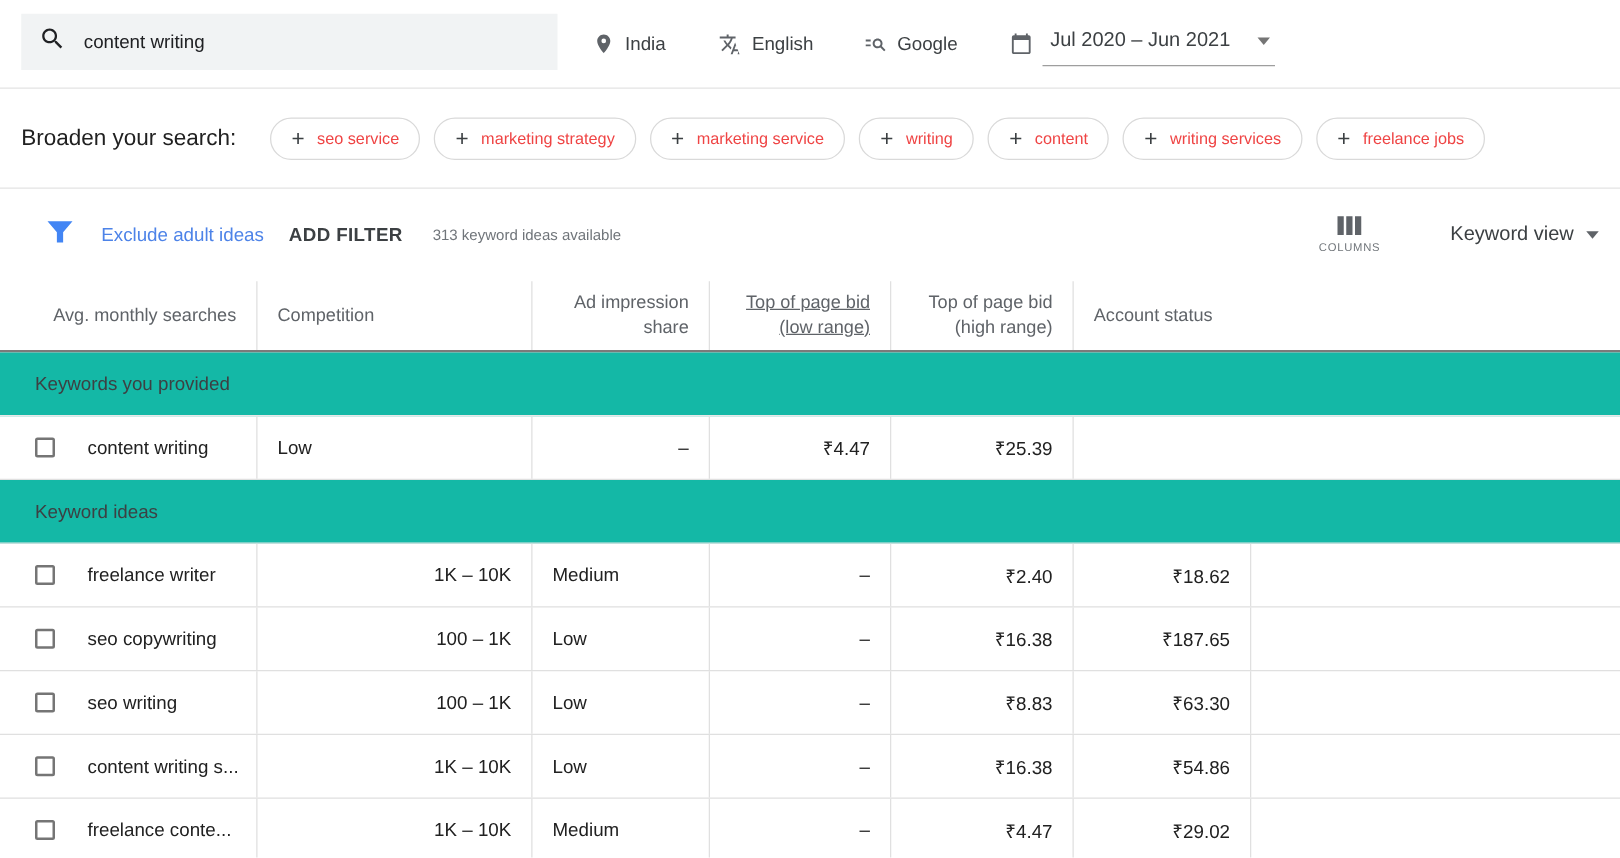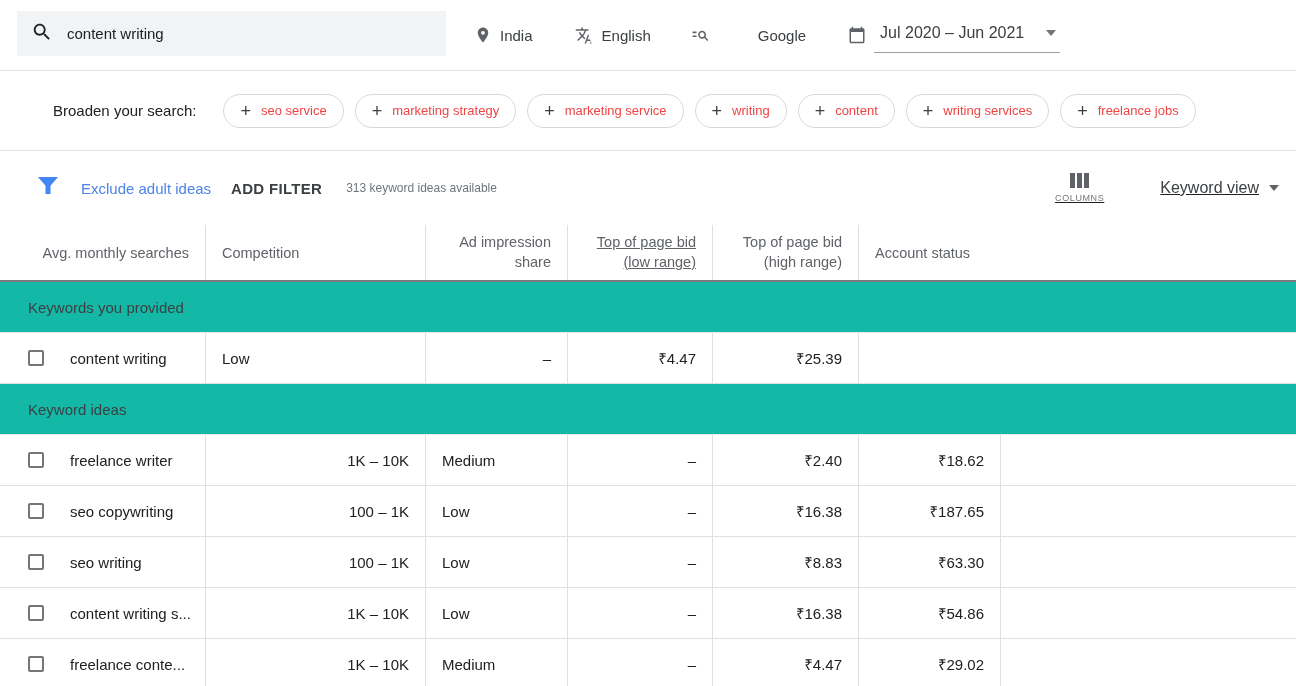--- a/index.html
+++ b/index.html
@@ -11,44 +11,44 @@
     border-bottom: 1px solid #e4e4e4; }
   .searchbox { display: flex; align-items: center; width: 429px; height: 45px;
     background: #f1f3f4; padding: 0 14px; margin-top: -3px; }
   .searchbox input { border: 0; outline: 0; background: transparent; font-size: 15px;
     color: #202124; width: 100%; margin-left: 14px; font-family: "Liberation Sans", sans-serif; }
   .tb-item { display: flex; align-items: center; font-size: 15px; color: #3c4043;
     cursor: pointer; }
   .tb-item svg { margin-right: 8px; }
   .tb-india { margin-left: 28px; }
   .tb-lang  { margin-left: 42px; }
-  .tb-net   { margin-left: 40px; gap: 40px; }
+  .tb-net   { margin-left: 40px; }
   .tb-date  { margin-left: 42px; }
   .date-underline { display: flex; align-items: center; border-bottom: 1px solid #9e9e9e;
     padding: 6px 4px 10px 6px; min-width: 185px; }
   .caret { width: 0; height: 0; border-left: 5px solid transparent; border-right: 5px solid transparent;
     border-top: 6px solid #757575; margin-left: 22px; }
 
   
   .broaden { display: flex; align-items: center; height: 80px; padding: 0 17px;
     border-bottom: 1px solid #e4e4e4; }
-  .broaden-label { font-size: 15px; color: #212121; margin-right: 16px; margin-left: 36px; }
+  .broaden-label { font-size: 18px; color: #212121; margin-right: 16px; }
   .chip { display: inline-flex; align-items: center; height: 34px; border: 1px solid #d9d9d9;
     border-radius: 17px; padding: 0 16px; margin-left: 11px; cursor: pointer; background: #fff; }
   .chip .plus { font-size: 18px; color: #3c4043; margin-right: 10px; font-weight: 400; line-height: 1; }
   .chip .chip-label { font-size: 13px; color: #ef4444; white-space: nowrap; }
 
   
   .filterbar { display: flex; align-items: center; height: 74px; padding: 0 17px; }
   .funnel { margin-left: 20px; cursor: pointer; }
   .excl { color: #4d83e8; font-size: 15px; margin-left: 22px; cursor: pointer; }
   .addfilter { color: #3c4043; font-size: 15px; font-weight: 700; letter-spacing: .3px;
     margin-left: 20px; cursor: pointer; }
   .count { color: #70757a; font-size: 12px; margin-left: 24px; }
-  .fb-right { margin-left: auto; display: flex; align-items: center; text-decoration: underline; }
+  .fb-right { margin-left: auto; display: flex; align-items: center; }
   .columns-btn { display: flex; flex-direction: column; align-items: center; cursor: pointer; margin-right: 56px; }
   .col-bars { display: flex; gap: 2px; }
   .col-bars i { display: block; width: 5px; height: 15px; background: #5f6368; }
   .columns-caption { font-size: 9px; color: #70757a; letter-spacing: .6px; margin-top: 5px; }
   .view-btn { display: flex; align-items: center; font-size: 16px; color: #3c4043; cursor: pointer; }
   .view-caret { width: 0; height: 0; border-left: 5px solid transparent; border-right: 5px solid transparent;
     border-top: 6px solid #5f6368; margin-left: 10px; }
 
   
   .grid-row { display: grid; grid-template-columns: 205px 220px 142px 145px 146px 142px auto; }

